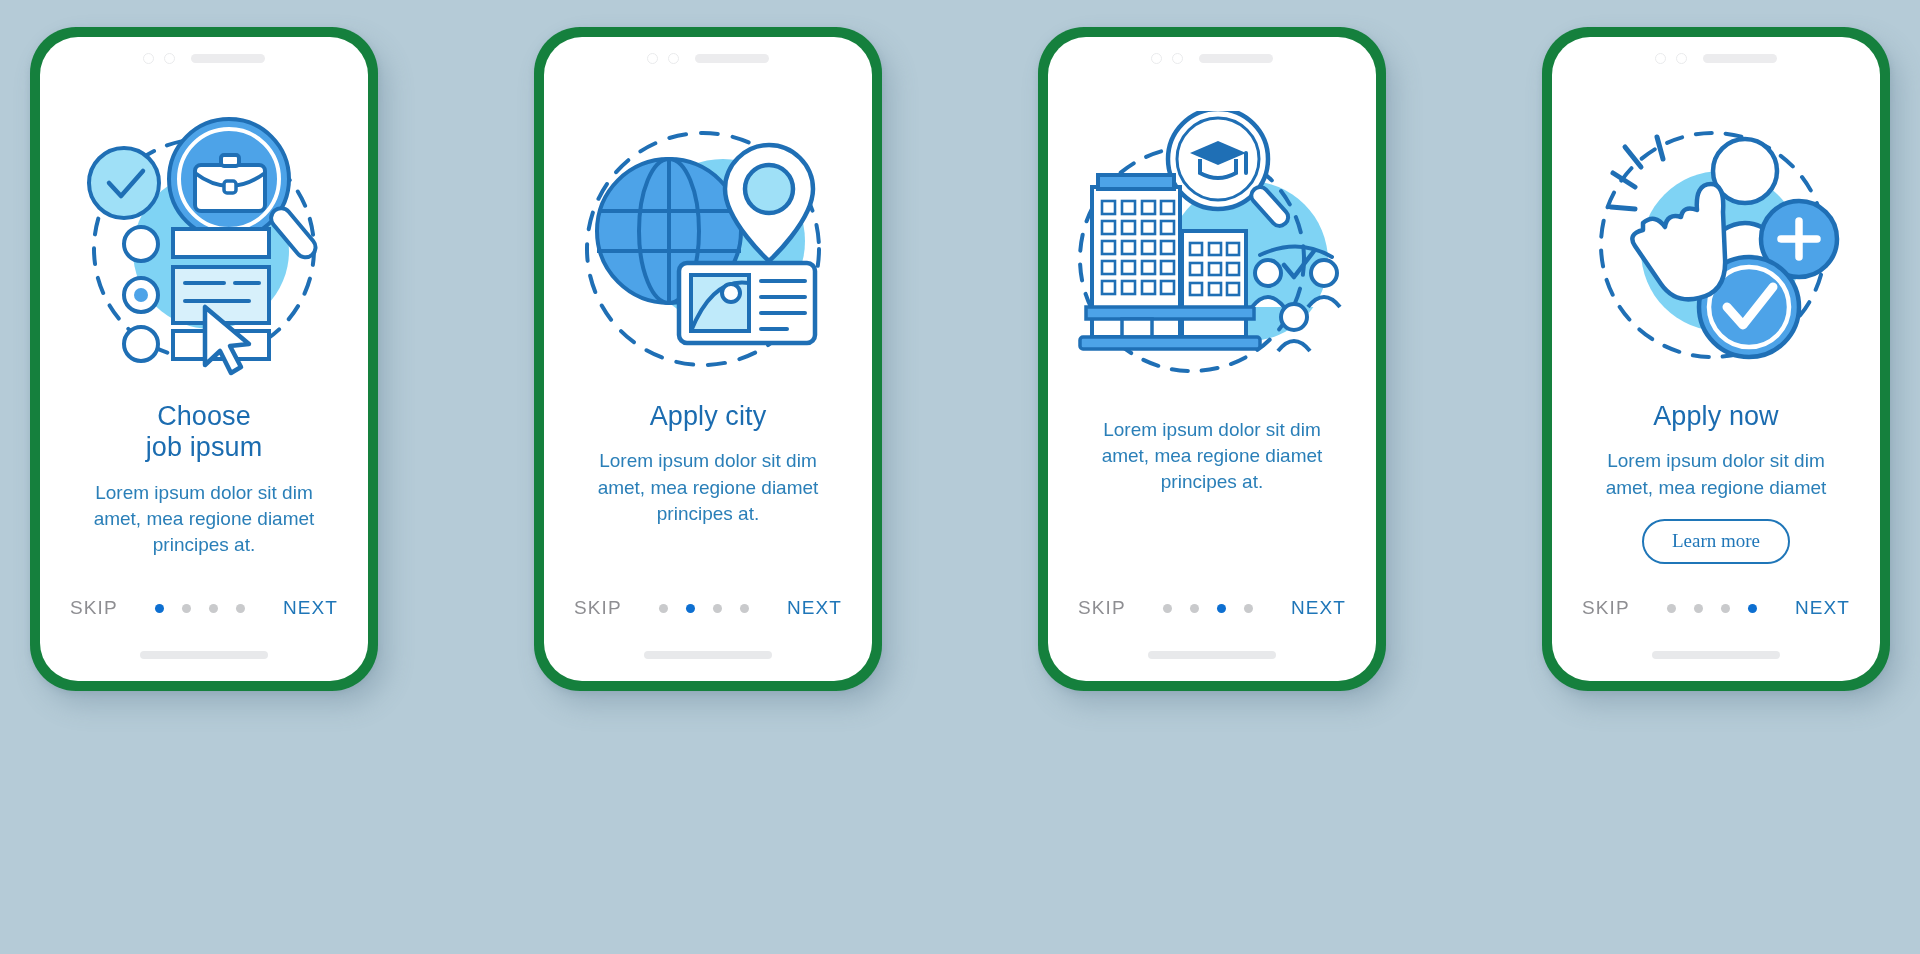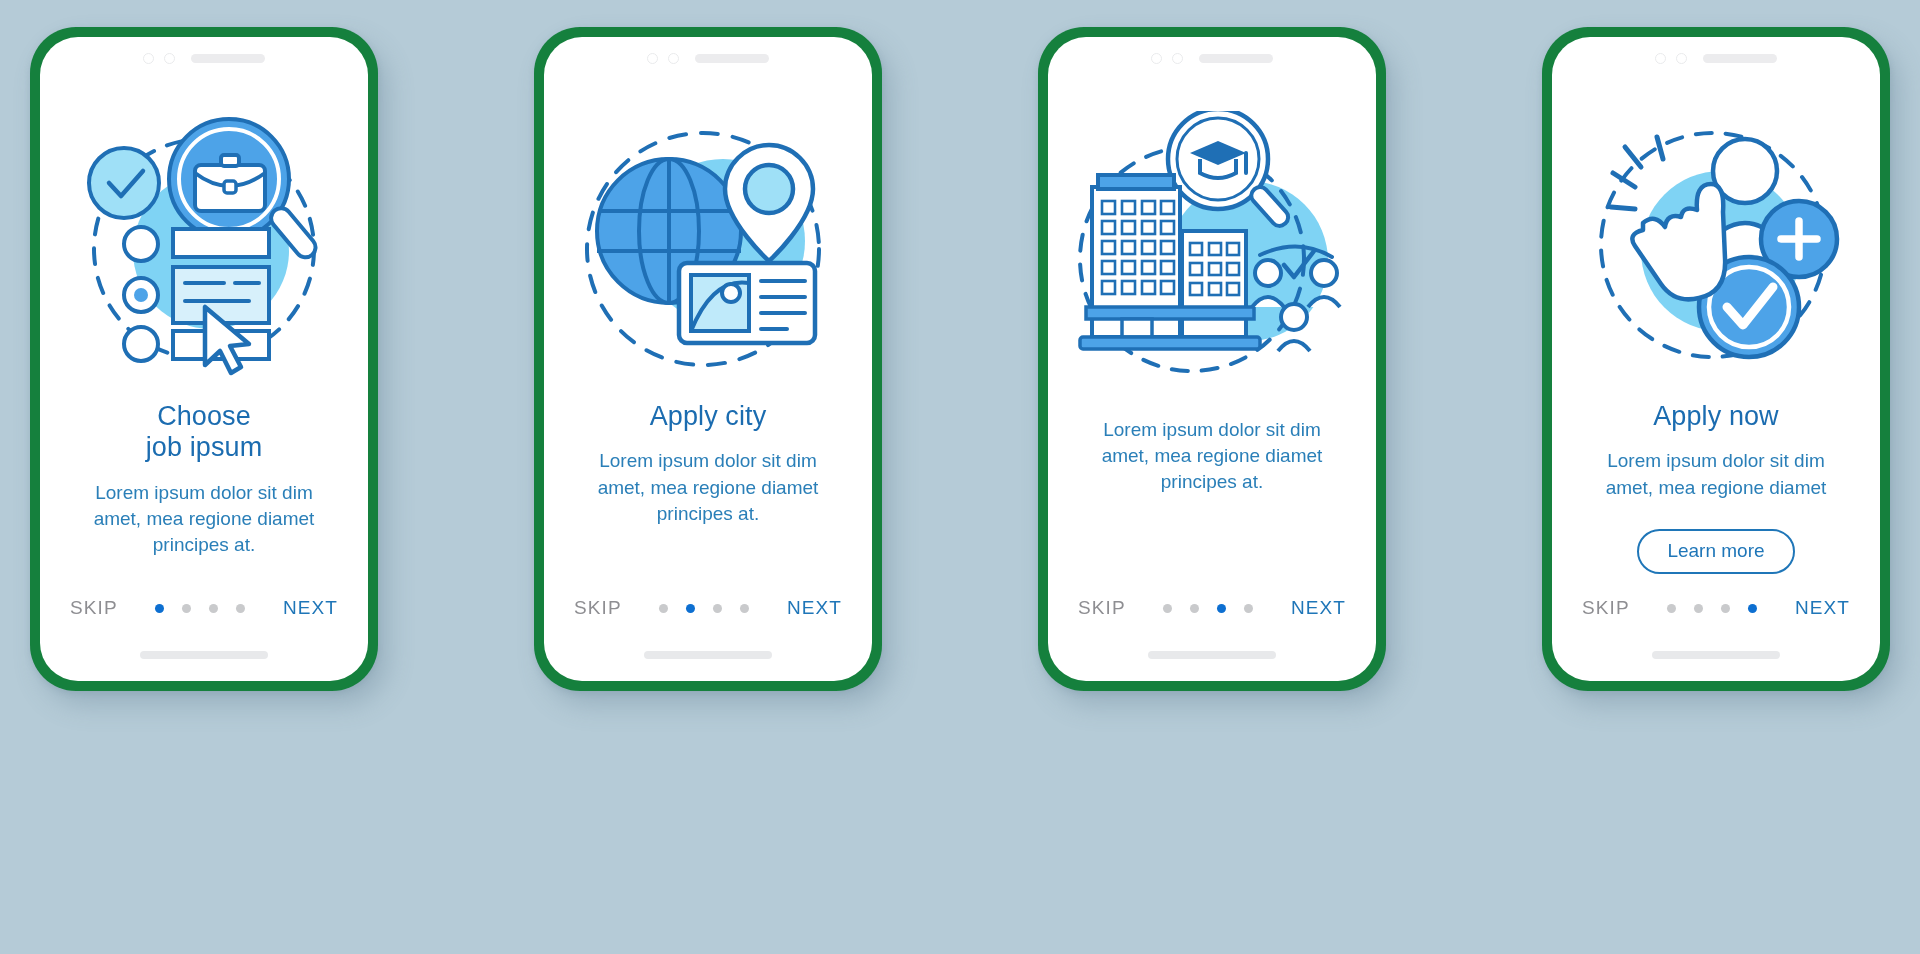--- a/index.html
+++ b/index.html
@@ -102,27 +102,27 @@
   }
   .desc {
     color: #2a7fb8;
     font-size: 19px;
     line-height: 1.38;
     text-align: center;
     margin-top: 16px;
     max-width: 292px;
   }
   .learn-more {
-    margin-top: 28px;
+    margin-top: 18px;
     border: 2px solid #1f76b8;
     color: #1f76b8;
     background: transparent;
     border-radius: 24px;
     font-size: 19px;
-    font-family: Liberation Sans, sans-serif;
+    font-family: Liberation Serif, serif;
     padding: 9px 28px 10px;
     cursor: pointer;
     white-space: nowrap;
   }
 
   
   .nav {
     position: absolute;
     left: 0; right: 0;
     bottom: 62px;

